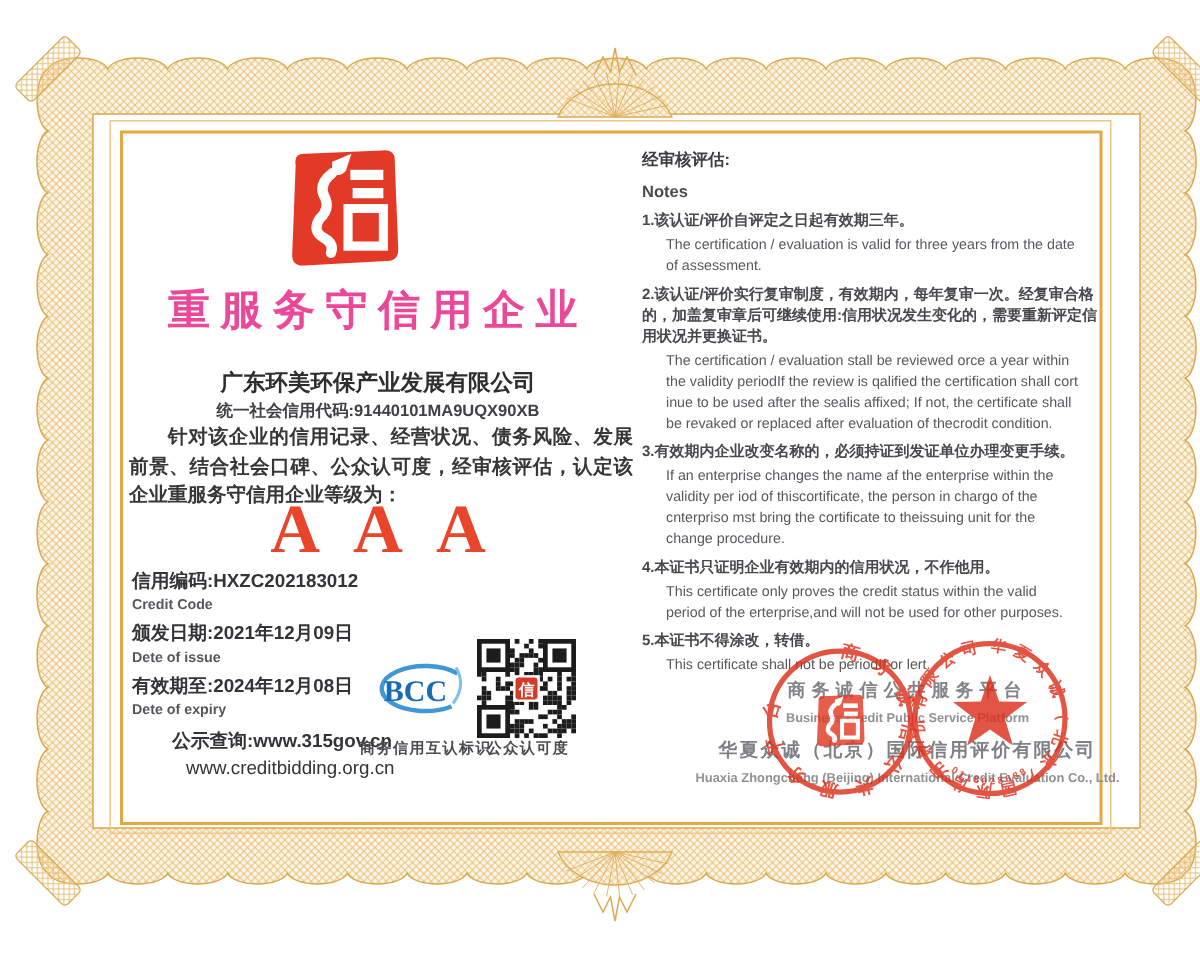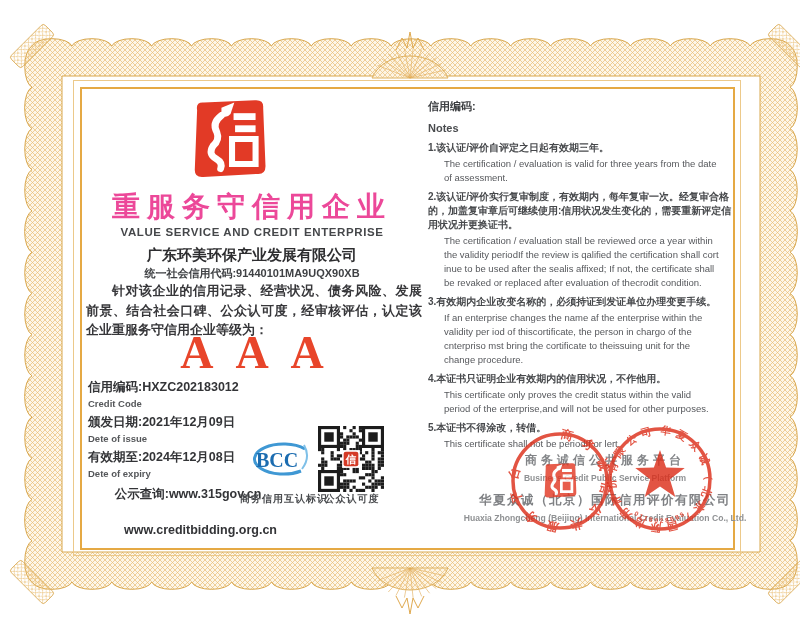--- a/index.html
+++ b/index.html
@@ -25,21 +25,21 @@
     color:#37373a;font-weight:700;text-indent:2em;text-align:justify;margin:0;}
   .grade{position:absolute;left:84px;top:326px;width:336px;text-align:center;
     font-family:"Liberation Serif","DejaVu Serif",serif;font-size:46px;font-weight:bold;
     color:#e8452a;letter-spacing:22px;text-indent:22px;}
   .field{position:absolute;left:88px;width:230px;}
   .field .lab{font-size:12.5px;font-weight:bold;color:#333437;}
   .field .sub{font-size:9.5px;font-weight:600;color:#55575a;margin-top:2px;}
   .f1{top:379px;} .f2{top:414px;} .f3{top:449px;}
   .query{position:absolute;left:88px;top:486px;width:200px;}
   .query .lab{font-size:12.5px;font-weight:bold;color:#333437;text-align:center;}
-  .query .second{font-size:12.5px;font-weight:bold;color:#333437;margin-top:20px;padding-left:36px;}
+  .query .second{font-size:12.5px;font-weight:normal;color:#333437;margin-top:2px;padding-left:36px;}
   .bcc-box{position:absolute;left:244px;top:436px;width:66px;height:46px;}
   .qr-box{position:absolute;left:318px;top:426px;width:66px;height:66px;}
   .badge-label{position:absolute;font-size:10px;font-weight:bold;color:#4a4c4f;letter-spacing:1px;text-align:center;}
   .bl1{left:236px;top:492px;width:96px;}
   .bl2{left:322px;top:492px;width:60px;}
 
   
   .notes{position:absolute;left:428px;top:99px;width:308px;color:#53565a;}
   .notes-title-cn{font-size:11px;font-weight:bold;color:#3c3e41;margin-bottom:8px;}
   .notes-title-en{font-size:11px;font-weight:bold;color:#494b4e;margin-bottom:7px;}
@@ -125,21 +125,20 @@
   <div class="frame-outer"></div>
   <div class="frame-inner"></div>
 
   <div class="logo-box">
     <svg width="76" height="82" viewBox="0 0 100 108">
       <use href="#xin-symbol" width="100" height="108"></use>
     </svg>
   </div>
 
   <div class="title">重服务守信用企业</div>
-  <div class="subtitle">VALUE SERVICE AND CREDIT ENTERPRISE</div>
   <div class="company">广东环美环保产业发展有限公司</div>
   <div class="ucode">统一社会信用代码:91440101MA9UQX90XB</div>
   <p class="statement">针对该企业的信用记录、经营状况、债务风险、发展前景、结合社会口碑、公众认可度，经审核评估，认定该企业重服务守信用企业等级为：</p>
   <div class="grade">AAA</div>
 
   <div class="field f1">
     <div class="lab">信用编码:HXZC202183012</div>
     <div class="sub">Credit Code</div>
   </div>
   <div class="field f2">
@@ -309,21 +308,21 @@
         <rect x="23" y="23" width="17" height="17" fill="#ffffff"></rect>
         <rect x="24.5" y="24.5" width="14" height="14" rx="2" fill="#d43a26"></rect>
         <text x="31.5" y="35.5" fill="#ffffff" font-size="10" font-weight="bold" text-anchor="middle">信</text>
       </svg>
   </div>
 
   <div class="badge-label bl1">商务信用互认标识</div>
   <div class="badge-label bl2">公众认可度</div>
 
   <div class="notes">
-    <div class="notes-title-cn">信用编码:</div>
+    <div class="notes-title-cn">经审核评估:</div>
     <div class="notes-title-en">Notes</div>
     <div class="note-item">
       <p class="cn">1.该认证/评价自评定之日起有效期三年。</p>
       <p class="en">The certification / evaluation is valid for three years from the date of assessment.</p>
     </div>
     <div class="note-item">
       <p class="cn">2.该认证/评价实行复审制度，有效期内，每年复审一次。经复审合格的，加盖复审章后可继续使用:信用状况发生变化的，需要重新评定信用状况并更换证书。</p>
       <p class="en">The certification / evaluation stall be reviewed orce a year within the validity periodIf the review is qalified the certification shall cort inue to be used after the sealis affixed; If not, the certificate shall be revaked or replaced after evaluation of thecrodit condition.</p>
     </div>
     <div class="note-item">

